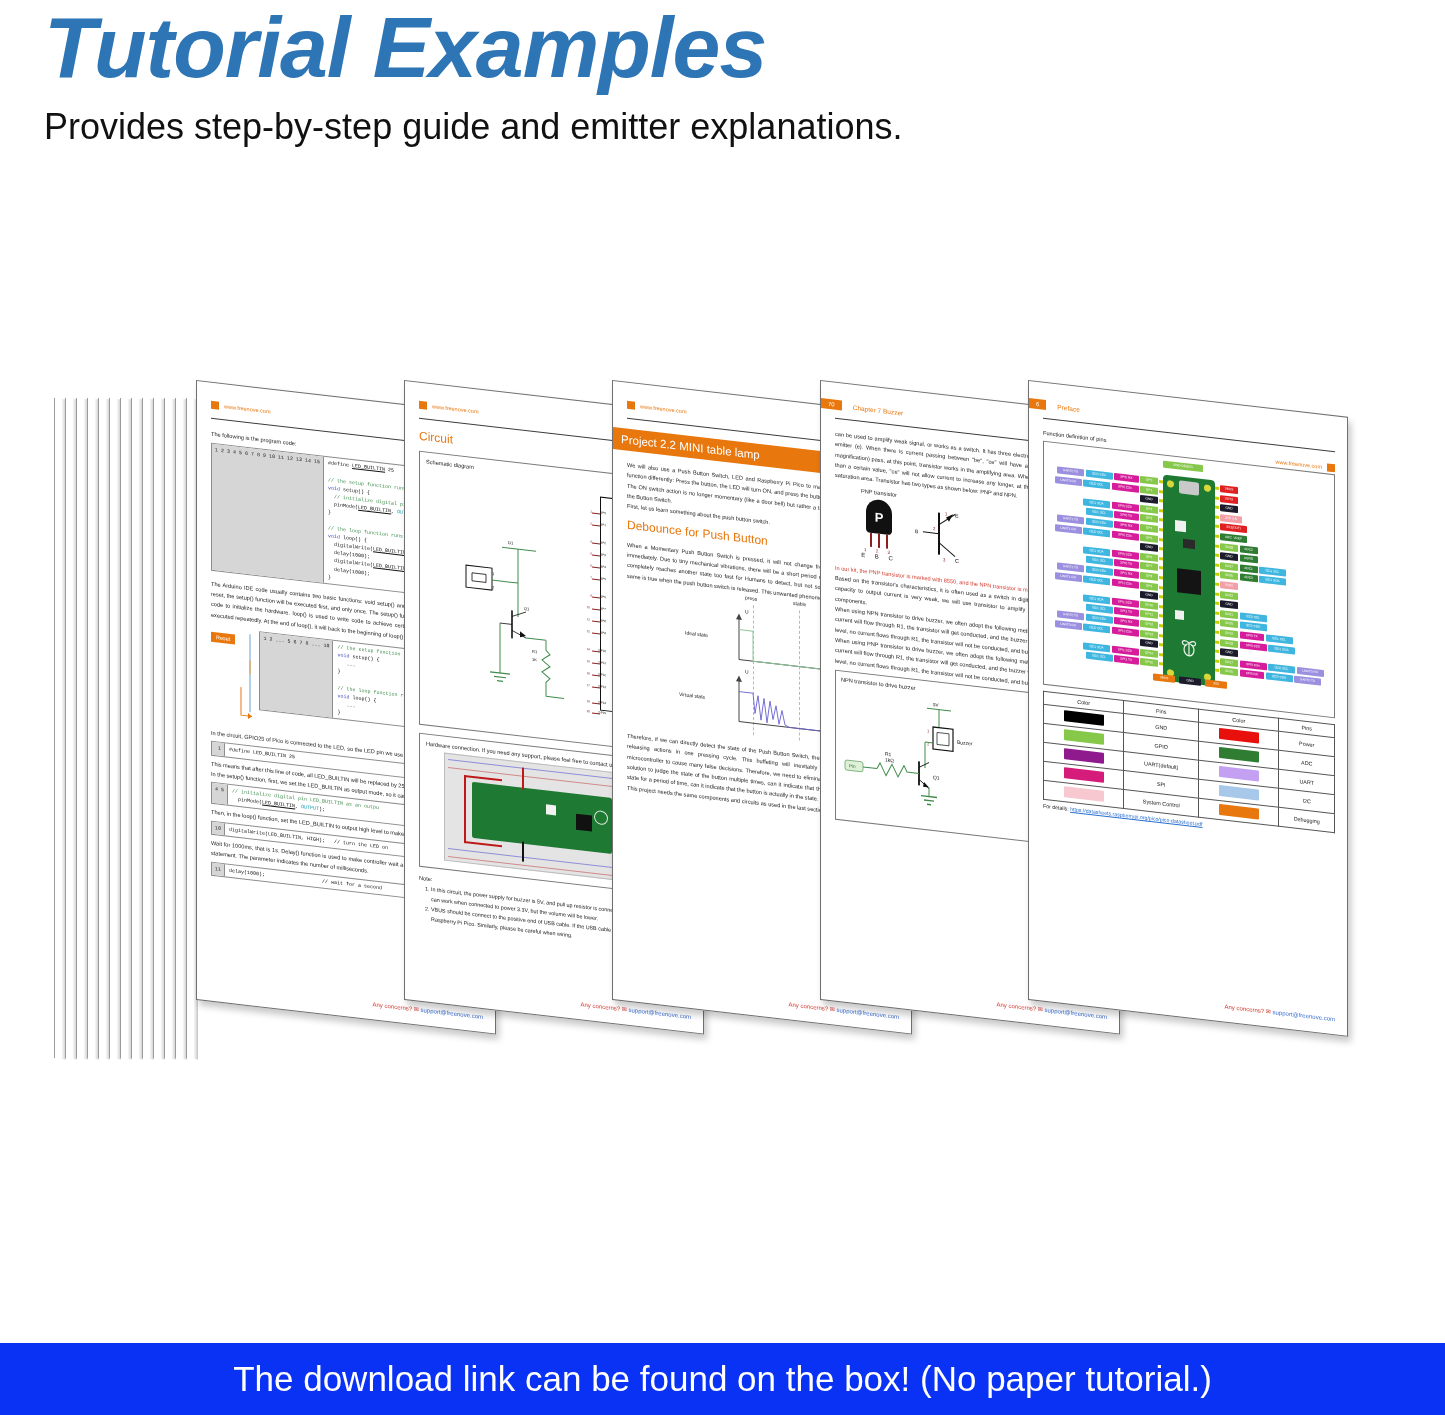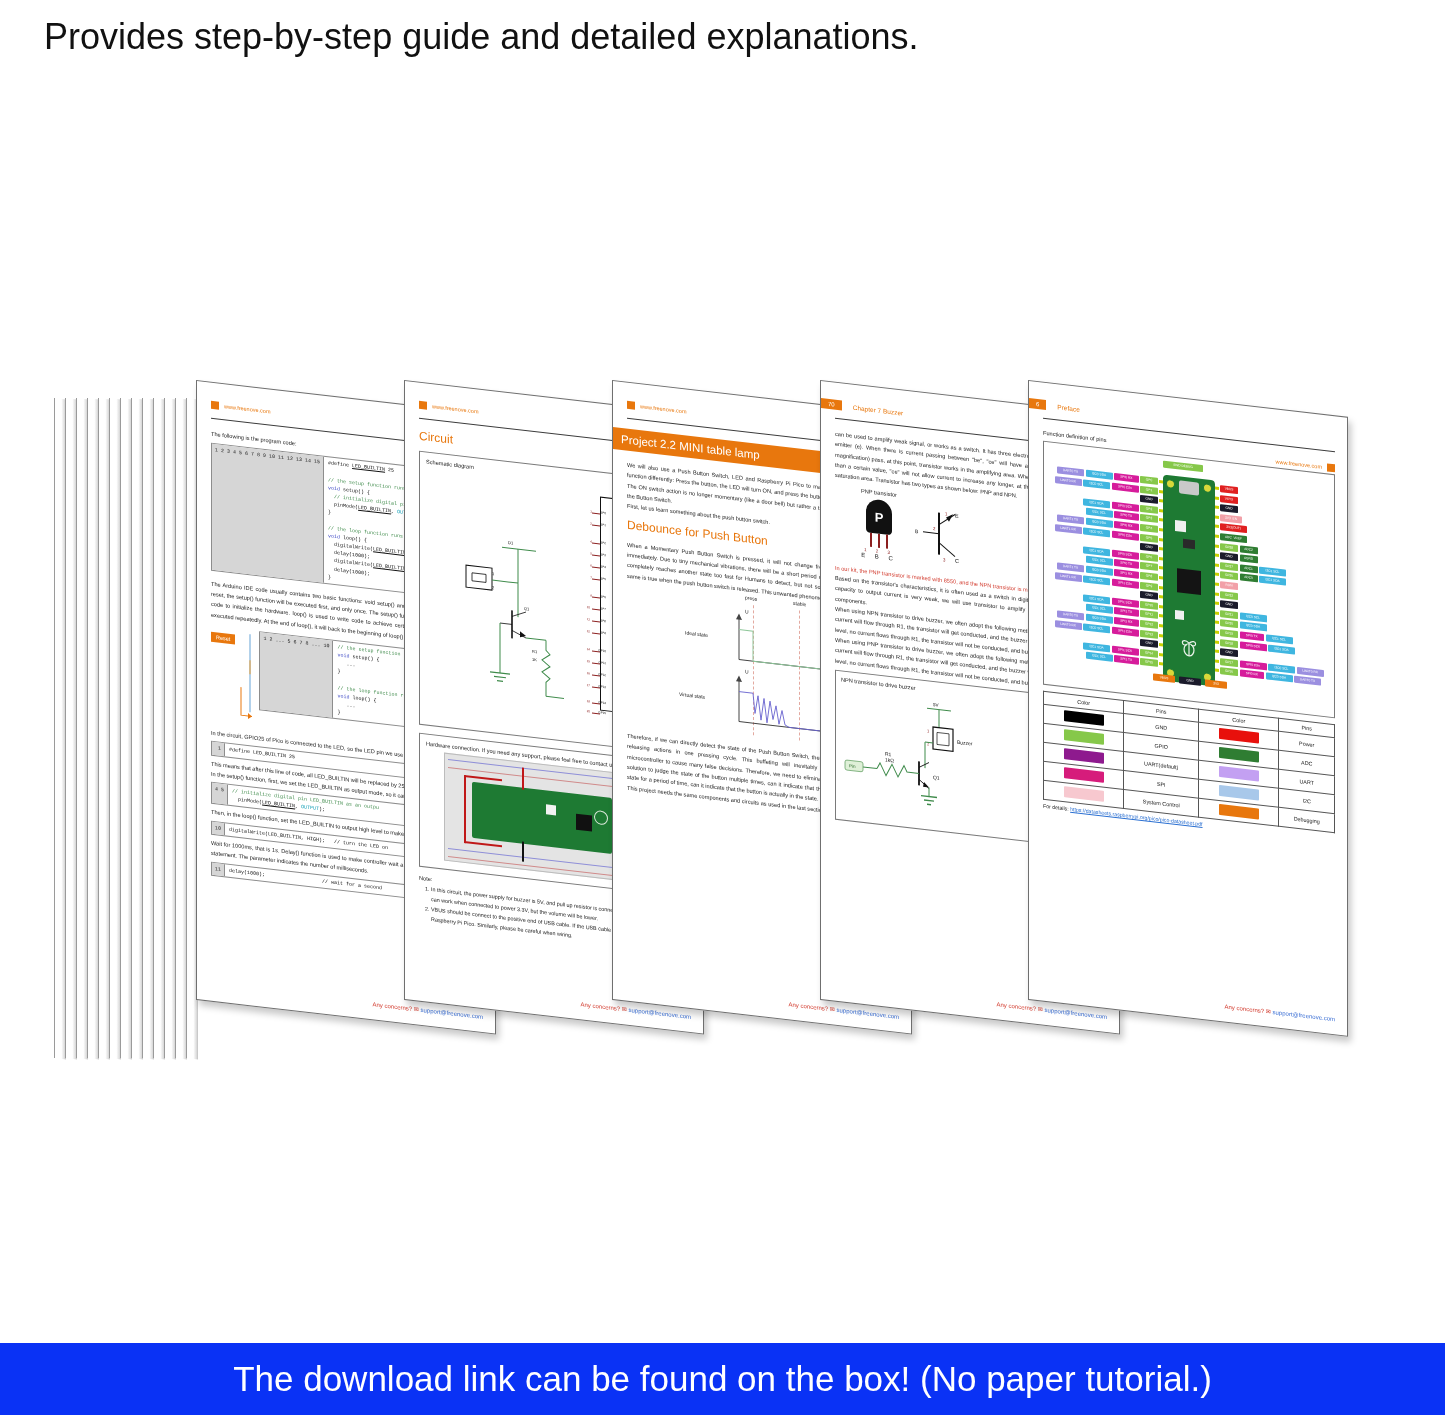--- a/index.html
+++ b/index.html
@@ -166,21 +166,22 @@
   .wave-lbl { position:absolute; font-size:5px; color:#222; }
 
   
   .tr-pkg { width:26px; height:34px; background:#111; border-radius:13px 13px 4px 4px; position:relative; margin:0 auto; }
   .tr-leg { position:absolute; bottom:-14px; width:2px; height:14px; background:#8c1f1f; }
 </style>
 </head>
 <body>
 
 <div id="header">
-  <div id="subtitle">Provides step-by-step guide and detailed explanations.</div>
+  <div id="main-title">Tutorial Examples</div>
+  <div id="subtitle">Provides step-by-step guide and emitter explanations.</div>
 </div>
 
 <div id="book-scene">
 
   <div class="stack" id="stack-host">
       <div class="stack-sheet" style="left: 0px; transform: matrix(1, 0.115, 0, 1, 0, 0);"></div>
       <div class="stack-sheet" style="left: 11px; transform: matrix(1, 0.115, 0, 1, 0, 0);"></div>
       <div class="stack-sheet" style="left: 22px; transform: matrix(1, 0.115, 0, 1, 0, 0);"></div>
       <div class="stack-sheet" style="left: 33px; transform: matrix(1, 0.115, 0, 1, 0, 0);"></div>
       <div class="stack-sheet" style="left: 44px; transform: matrix(1, 0.115, 0, 1, 0, 0);"></div>

